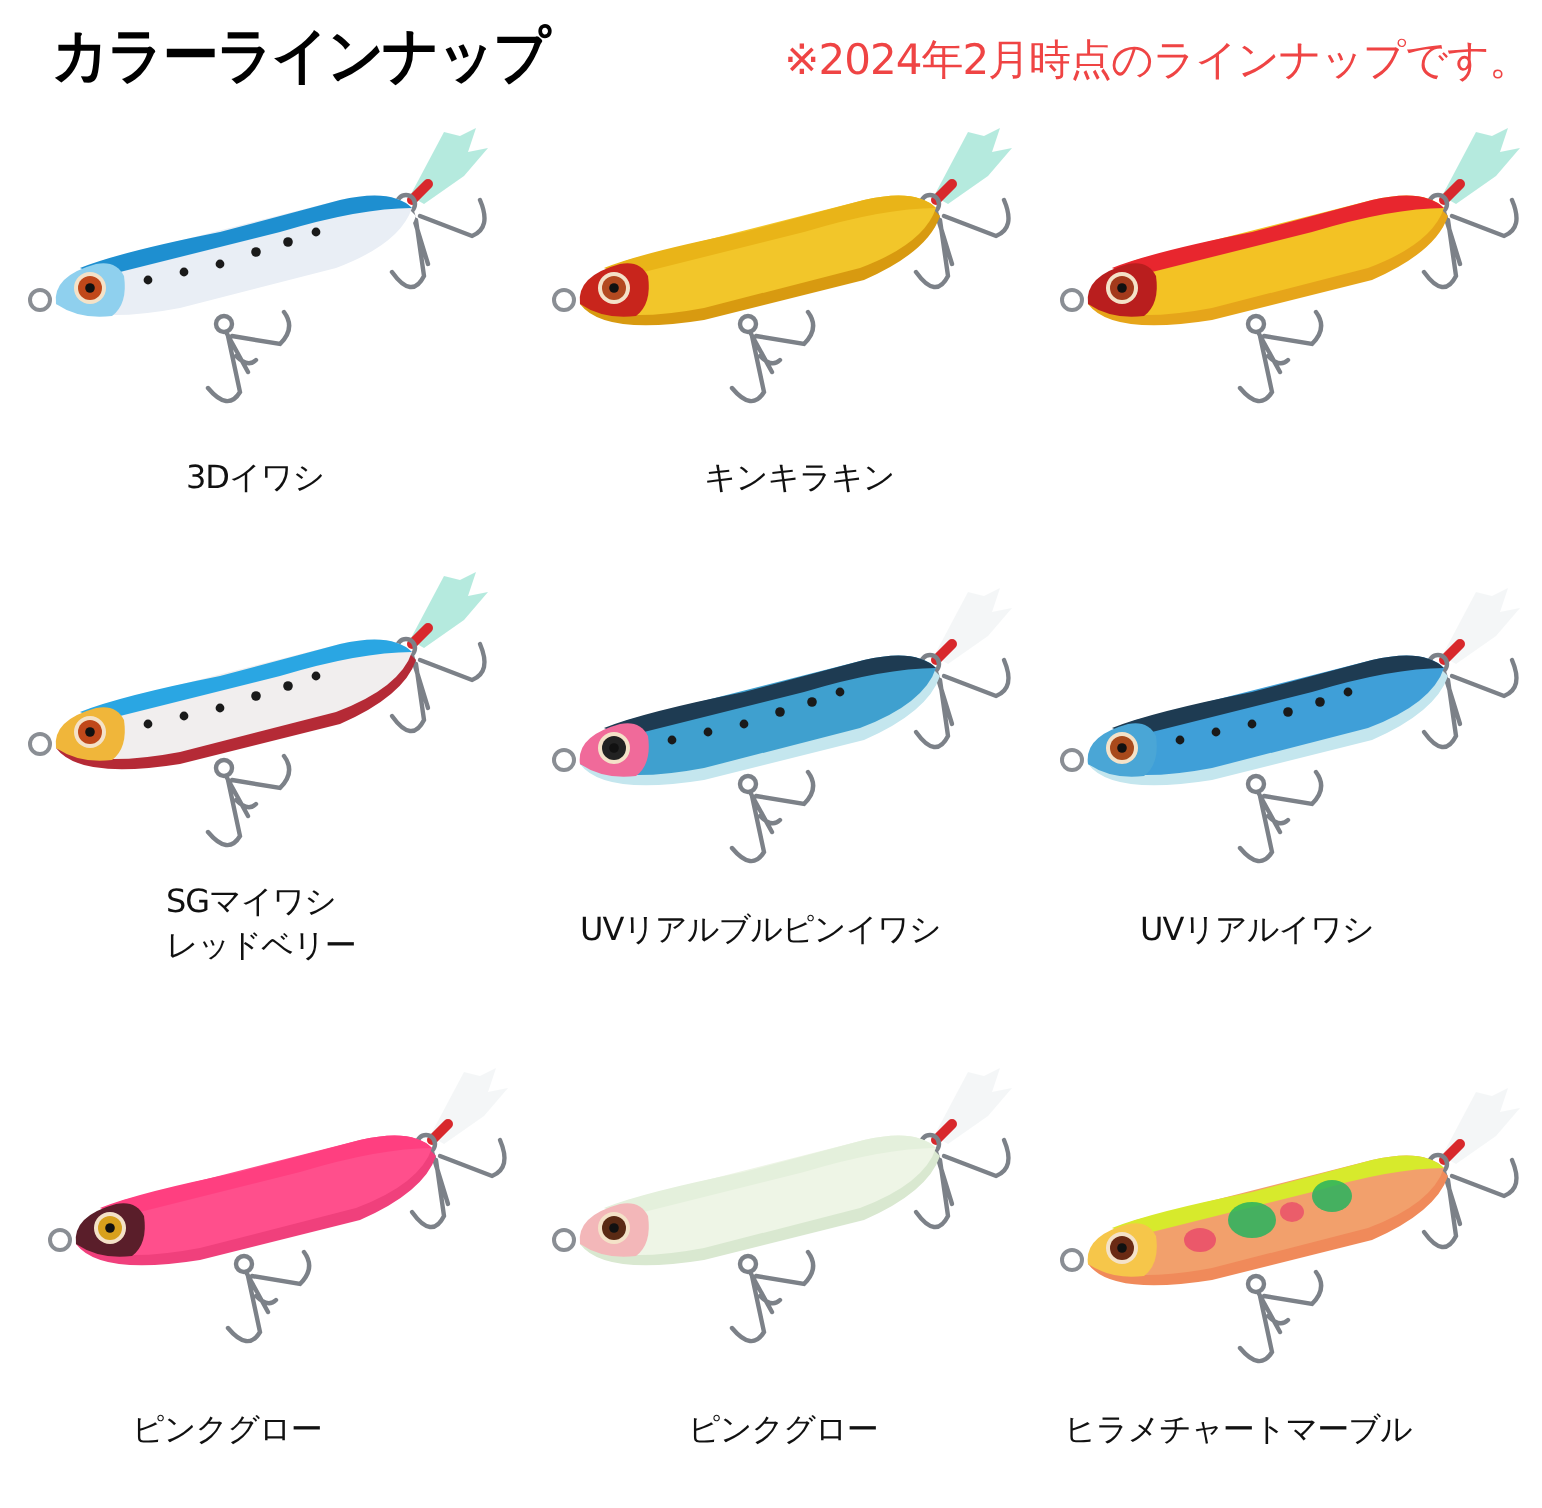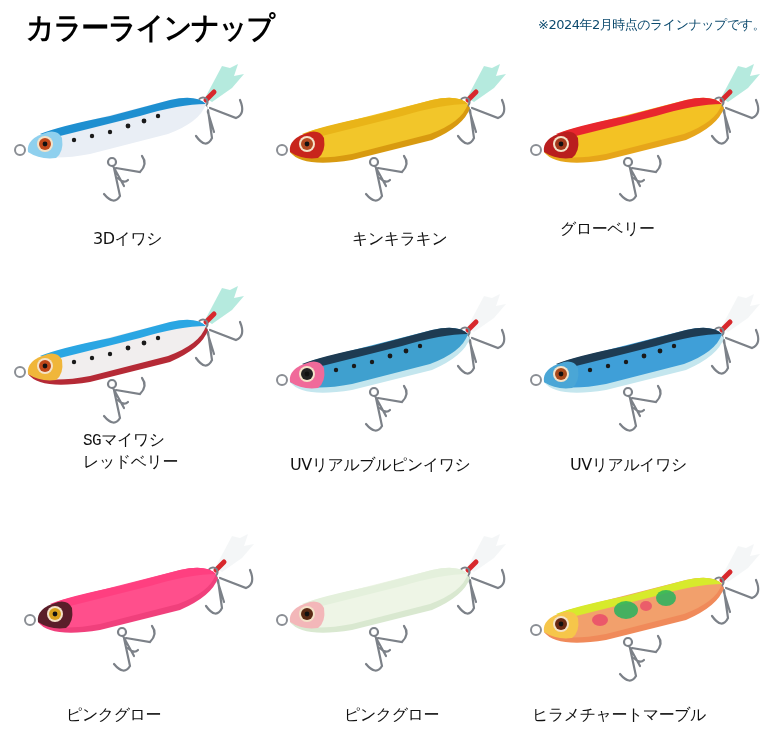--- a/index.html
+++ b/index.html
@@ -1,20 +1,20 @@
 <!DOCTYPE html>
 <html><head>
 <meta charset="utf-8">
 <style>
   html, body { margin: 0; padding: 0; background: #ffffff; }
   body { width: 771px; height: 754px; position: relative; overflow: hidden;
          font-family: "DejaVu Sans", "Liberation Sans", sans-serif; color: #111; }
   .title { position: absolute; left: 26px; top: 8px; font-size: 28px; font-weight: bold;
            letter-spacing: -1px; color: #000; transform: scaleY(1.08); transform-origin: left top; }
-  .note { position: absolute; right: 6px; top: 16px; font-size: 13px; color: #0c4a6e;
+  .note { position: absolute; right: 6px; top: 16px; font-size: 21px; color: #ef4444;
           letter-spacing: -0.5px; }
   .cell { position: absolute; width: 257px; }
   .lure { position: absolute; left: 0; top: 0; width: 257px; height: 150px; }
   .label { position: absolute; font-size: 16px; line-height: 22px; color: #111;
            white-space: nowrap; letter-spacing: -0.5px; }
 </style>
 </head>
 <body>
 
 <div class="title">カラーラインナップ</div>
@@ -121,21 +121,20 @@
         <circle cx="45" cy="84" r="2.4" fill="#111"></circle>
         <circle cx="20" cy="90" r="5" fill="none" stroke="#8a8e94" stroke-width="2"></circle>
       </g>
 
       <g fill="none" stroke="#7c8188" stroke-width="2.2" stroke-linecap="round">
         <circle cx="112" cy="102" r="4"></circle>
         <path d="M113 106 L124 126 M116 108 L140 112 Q148 104 142 96 M114 108 L120 136 Q114 146 104 134 M118 118 Q124 124 128 120"></path>
       </g>
     </svg>
     <div class="label" style="left: 44px; top: 158px;">
-        <div>グローベリー</div>
       </div>
   </div>
     <div class="cell" style="left: 0px; top: 282px;">
     <svg class="lure" viewBox="0 0 257 150" xmlns="http://www.w3.org/2000/svg">
 
       <g>
         <path class="tinsel" d="M205 38 L222 6 L230 8 L238 4 L234 16 L244 14 L232 28 L212 42 Z" opacity="0.85" fill="#a8e6d8"></path>
         <path d="M206 40 L214 32" stroke="#d8282c" stroke-width="5" stroke-linecap="round"></path>
       </g>
 
@@ -162,21 +161,21 @@
         <circle class="eye" cx="45" cy="84" r="6" fill="#c0481a"></circle>
         <circle cx="45" cy="84" r="2.4" fill="#111"></circle>
         <circle cx="20" cy="90" r="5" fill="none" stroke="#8a8e94" stroke-width="2"></circle>
       </g>
 
       <g fill="none" stroke="#7c8188" stroke-width="2.2" stroke-linecap="round">
         <circle cx="112" cy="102" r="4"></circle>
         <path d="M113 106 L124 126 M116 108 L140 112 Q148 104 142 96 M114 108 L120 136 Q114 146 104 134 M118 118 Q124 124 128 120"></path>
       </g>
     </svg>
-    <div class="label" style="left: 83px; top: 148px; font-family: Liberation Mono, monospace;">
+    <div class="label" style="left: 83px; top: 158px;">
         <div>SGマイワシ</div>
         <div>レッドベリー</div>
       </div>
   </div>
     <div class="cell" style="left: 262px; top: 290px;">
     <svg class="lure" viewBox="0 0 257 150" xmlns="http://www.w3.org/2000/svg">
 
       <g>
         <path class="tinsel" d="M205 38 L222 6 L230 8 L238 4 L234 16 L244 14 L232 28 L212 42 Z" opacity="0.85" fill="#f2f4f6"></path>
         <path d="M206 40 L214 32" stroke="#d8282c" stroke-width="5" stroke-linecap="round"></path>

